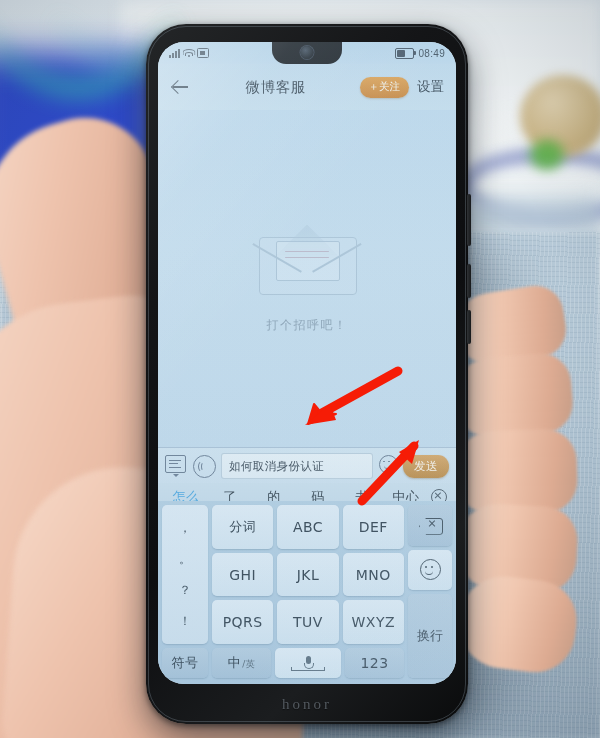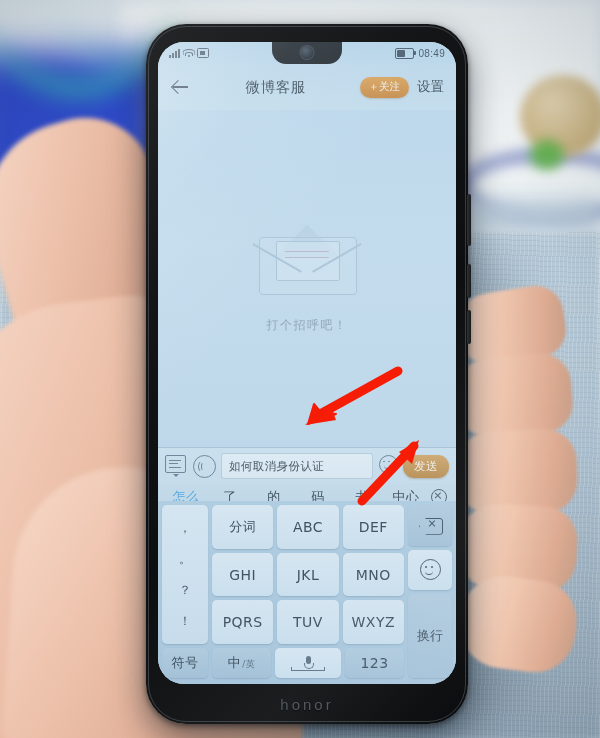--- a/index.html
+++ b/index.html
@@ -266,21 +266,21 @@
   .cn-en{display:flex;align-items:baseline;position:relative;}
   .cn-en b{font-weight:normal;font-size:13px;}
   .cn-en em{font-style:normal;font-size:9px;opacity:.72;margin-left:1px;}
   .globe-dot{position:absolute;right:-11px;top:-9px;width:8px;height:8px;border-radius:50%;
     border:1.1px solid #55datasetf;border-color:#55677a;}
 
   
   .chin{position:absolute;left:0;right:0;bottom:0;height:40px;z-index:5;
     display:flex;align-items:center;justify-content:center;}
   .brand{font-size:15px;letter-spacing:3px;color:#5d646b;
-    font-family:Liberation Sans, sans-serif;
+    font-family:Liberation Serif, serif;
     text-shadow:0 1px 1px rgba(0,0,0,.6);opacity:.85;}
 
   
   #arrows{position:absolute;inset:0;z-index:80;pointer-events:none;}
 </style>
 </head>
 <body>
 
 <div id="photo-bg">
   <div class="bg-base"></div>

